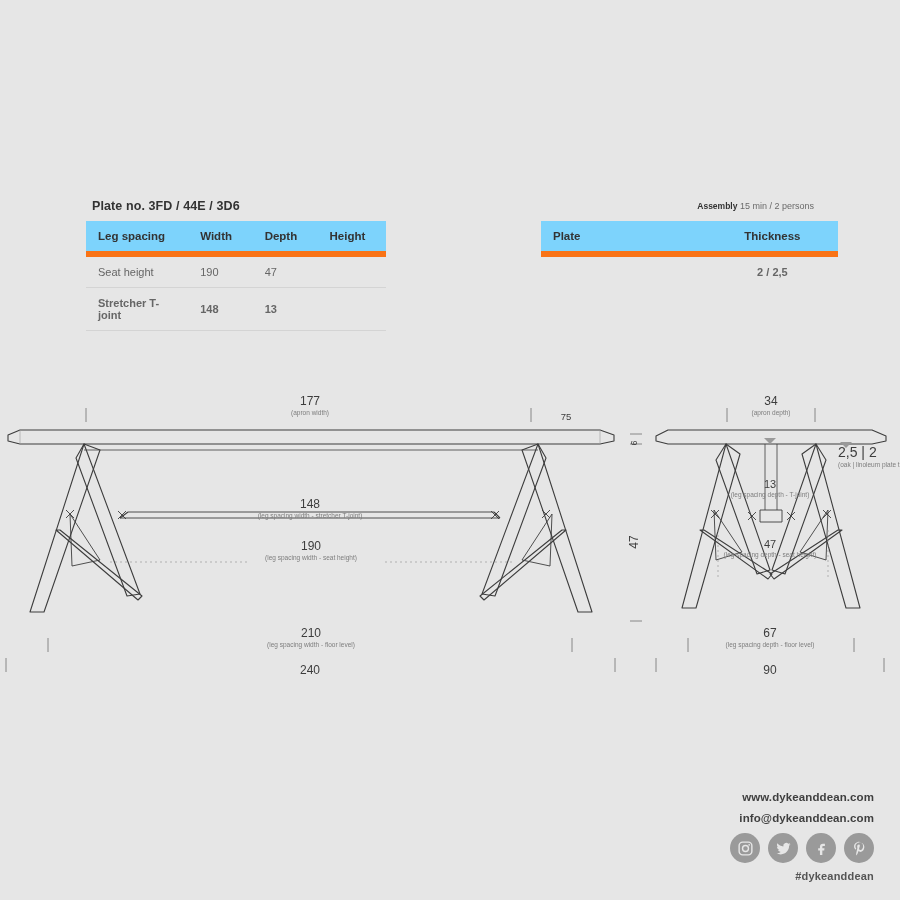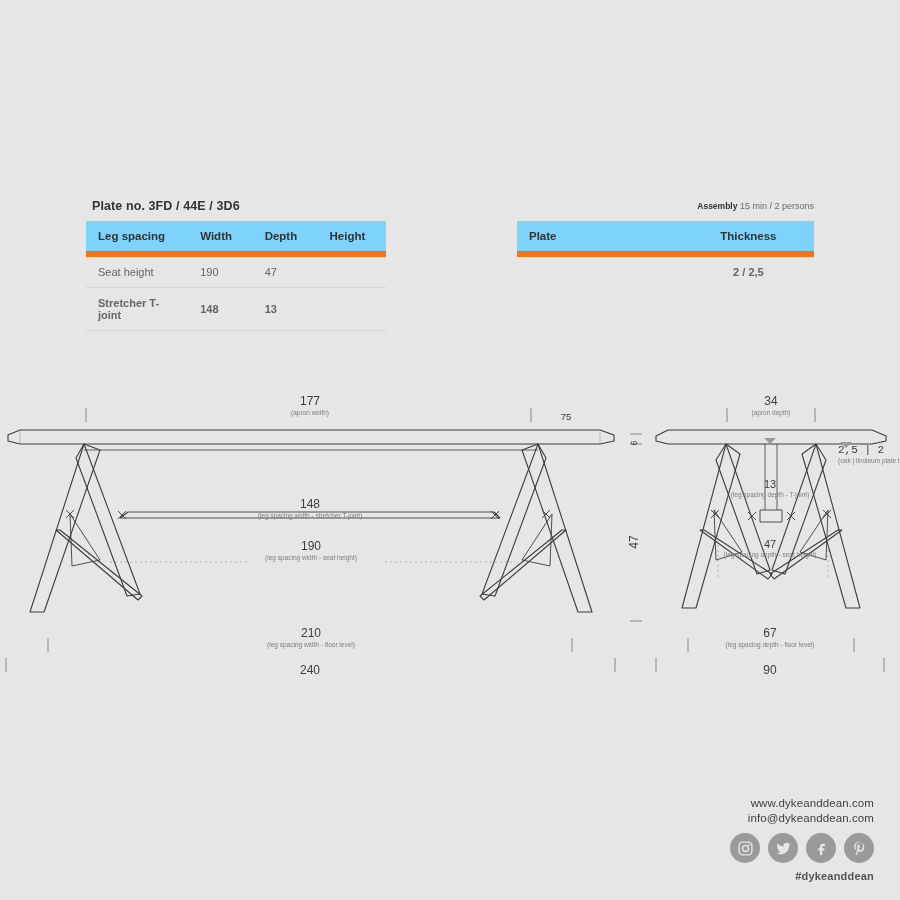--- a/index.html
+++ b/index.html
@@ -71,21 +71,21 @@
     font-size: 11px;
   }
   table.spec tr:last-child td { border-bottom: 1px solid #d4d4d4; font-weight: bold; }
 
   #table-left { left: 86px; top: 221px; width: 300px; }
   #table-left th:nth-child(1), #table-left td:nth-child(1) { width: 118px; }
   #table-left th:nth-child(2), #table-left td:nth-child(2) { width: 52px; }
   #table-left th:nth-child(3), #table-left td:nth-child(3) { width: 52px; }
   #table-left th:nth-child(4), #table-left td:nth-child(4) { width: 56px; }
 
-  #table-right { left: 517px; top: 221px; width: 297px; }
+  #table-right { left: 541px; top: 221px; width: 297px; }
   #table-right th:nth-child(1), #table-right td:nth-child(1) { width: 175px; }
   #table-right th:nth-child(2), #table-right td:nth-child(2) { width: 122px; text-align: center; }
   #table-right td:nth-child(2) { text-align: center; }
   #table-right td { border-bottom: none; }
 
   
   .drawing {
     position: absolute;
     left: 0; top: 380px;
     width: 900px;
@@ -115,24 +115,25 @@
 
   
   .footer {
     position: absolute;
     right: 26px;
     bottom: 18px;
     text-align: right;
   }
   .footer .web {
     font-size: 11.5px;
-    font-weight: normal;
+    font-weight: bold;
     color: #3f3f3f;
     line-height: 15px;
     letter-spacing: 0.1px;
+    margin-top: 6px;
   }
   .social {
     margin-top: 7px;
     display: flex;
     justify-content: flex-end;
     gap: 8px;
   }
   .social .ic {
     width: 30px;
     height: 30px;
@@ -372,21 +373,21 @@
     <div class="dim" style="left:700px; top:246px; width:140px;">
       <span class="v">67</span>
       <span class="s">(leg spacing depth - floor level)</span>
     </div>
 
     <div class="dim" style="left:735px; top:283px; width:70px;">
       <span class="v">90</span>
     </div>
 
     <div class="dim" style="left:838px; top:64px; width:62px; text-align:left;">
-      <span class="v" style="font-size:11px;font-family:Liberation Mono, monospace;">2,5 | 2</span>
+      <span class="v" style="font-size:14px;">2,5 | 2</span>
       <span class="s" style="text-align:left; line-height:8px;">(oak | linoleum plate thickness)</span>
     </div>
 
   </div>
 
   <div class="footer">
     <div class="web">www.dykeanddean.com</div>
     <div class="web">info@dykeanddean.com</div>
     <div class="social">
       <div class="ic">

